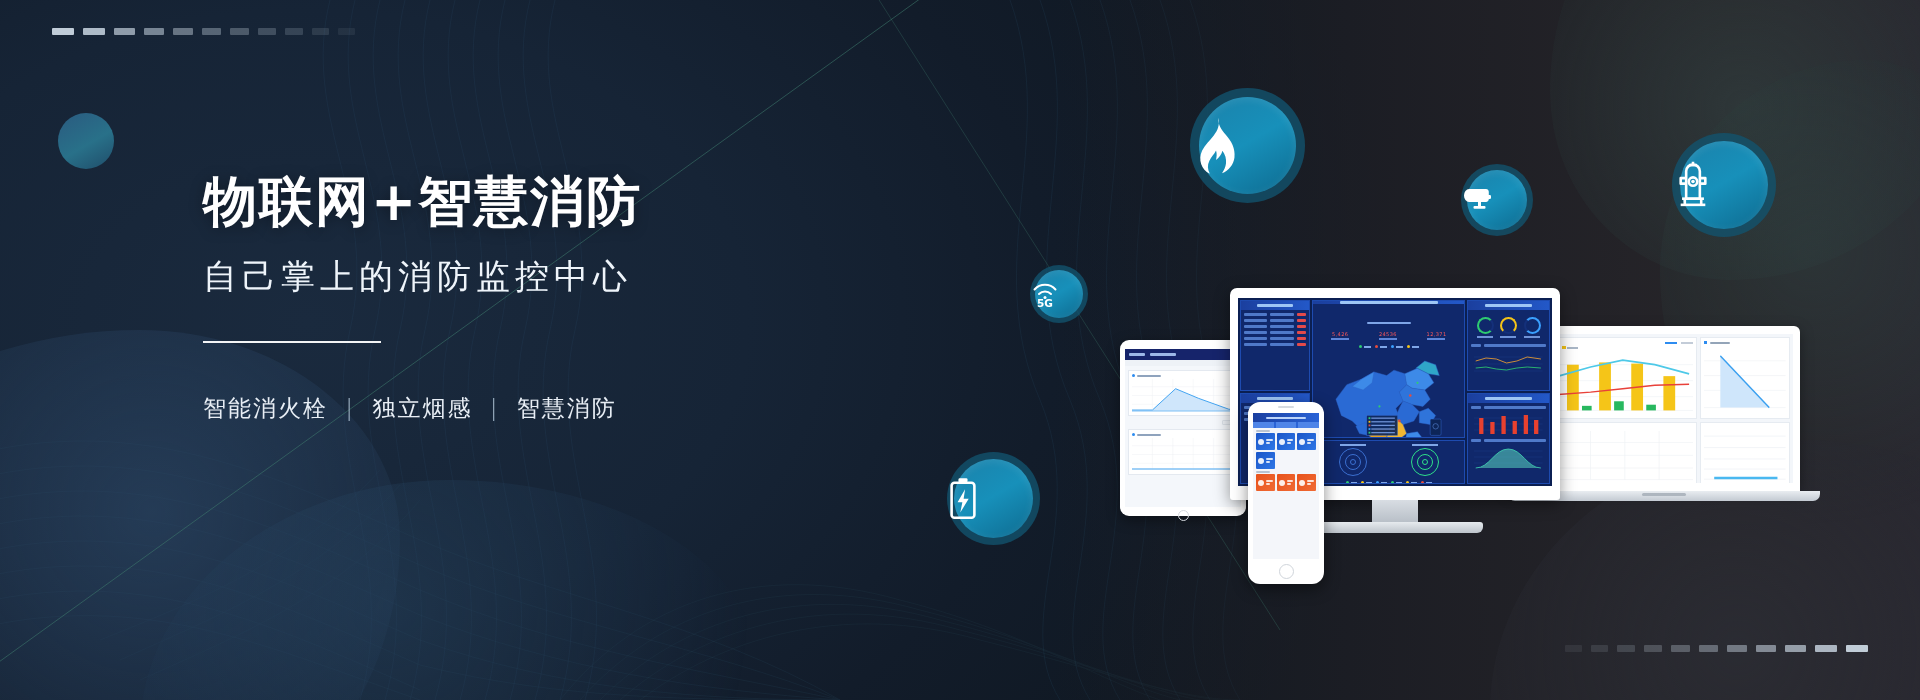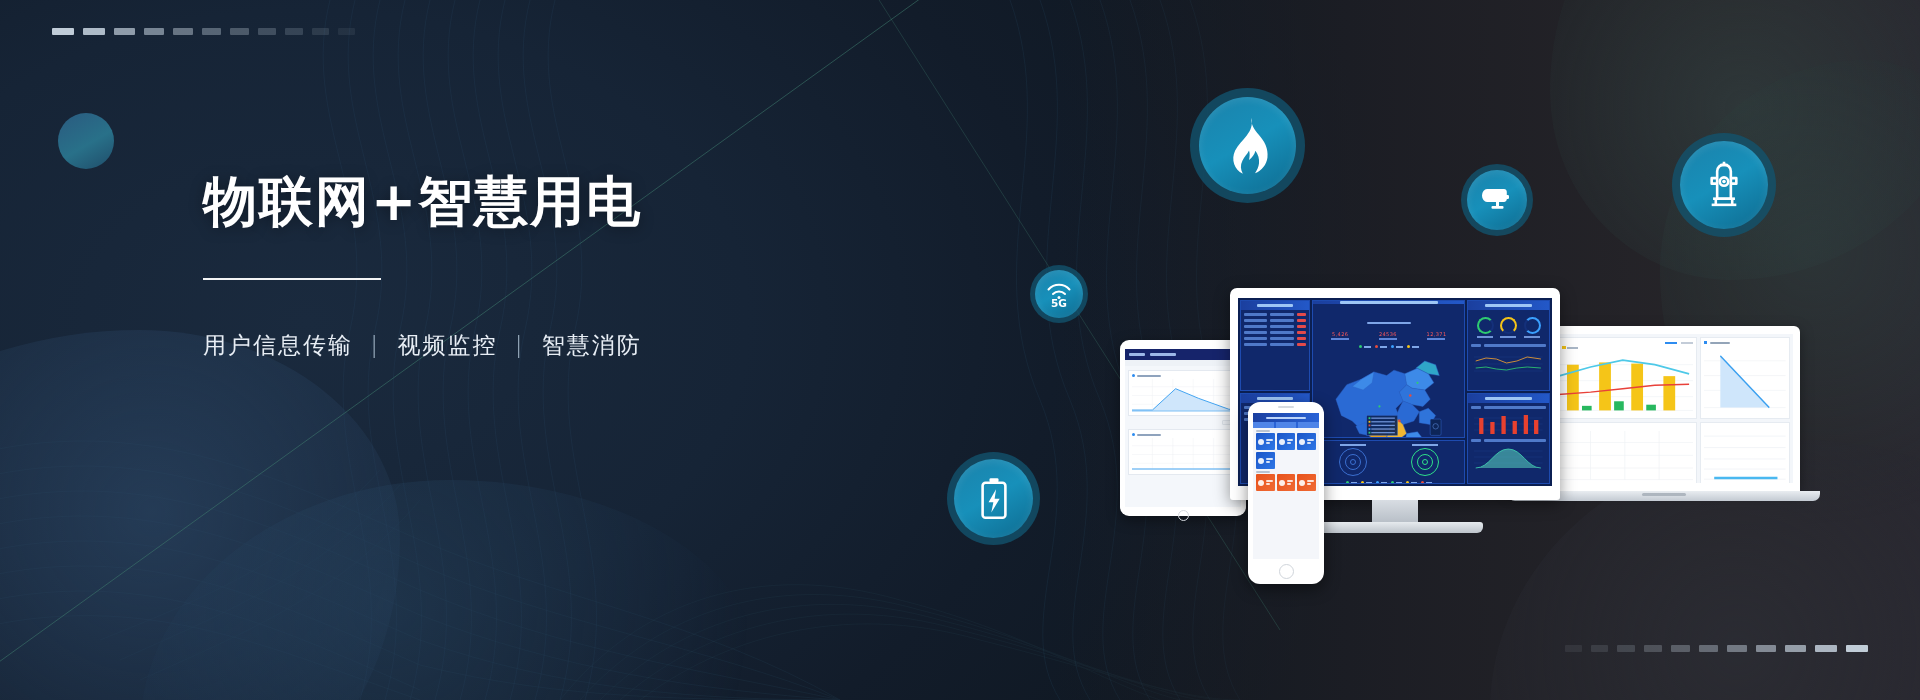--- a/index.html
+++ b/index.html
@@ -100,21 +100,21 @@
   .features { margin-top:44px; }
   .feat-row {
     font-size:23px; color:#e8eef5; letter-spacing:2px;
     line-height:1.85; white-space:nowrap;
   }
   .feat-row .sep { color:#9fb2c4; padding:0 8px; font-weight:300; }
 
   
   .badge {
     position:absolute; border-radius:50%;
-    display:flex; align-items:center; justify-content:center;
+    display:flex; align-items:center; justify-content:flex-start;
   }
   .badge .ring {
     position:absolute; inset:0; border-radius:50%;
     background:#12536e; opacity:.78;
   }
   .badge .disc {
     position:absolute; border-radius:50%;
     background:linear-gradient(150deg,#1b82ab 0%, #1790ba 48%, #0e6b90 100%);
     box-shadow:inset 0 2px 10px rgba(255,255,255,.10);
   }
@@ -384,28 +384,29 @@
     <span class="dash" style="width:19px;opacity:.31"></span>
     <span class="dash" style="width:19px;opacity:.38"></span>
     <span class="dash" style="width:20px;opacity:.46"></span>
     <span class="dash" style="width:20px;opacity:.56"></span>
     <span class="dash" style="width:21px;opacity:.68"></span>
     <span class="dash" style="width:22px;opacity:.82"></span>
     <span class="dash" style="width:22px;opacity:.95;margin-right:0"></span>
   </div>
 
   <div class="copy">
-    <div class="title">物联网+智慧用电</div>
+    <div class="title">物联网+智慧消防</div>
+    <div class="subtitle">自己掌上的消防监控中心</div>
     <div class="rule"></div>
 
     <div class="features">
       <div class="feat-row">
-        <span>用户信息传输</span>
+        <span>智能消火栓</span>
         <span class="sep">|</span>
-        <span>视频监控</span>
+        <span>独立烟感</span>
         <span class="sep">|</span>
         <span>智慧消防</span>
       </div>
     </div>
   </div>
 
   <div class="badge" id="badge-fire">
     <div class="ring"></div>
     <div class="disc"></div>
     <svg width="50" height="58" viewBox="0 0 24 28">

